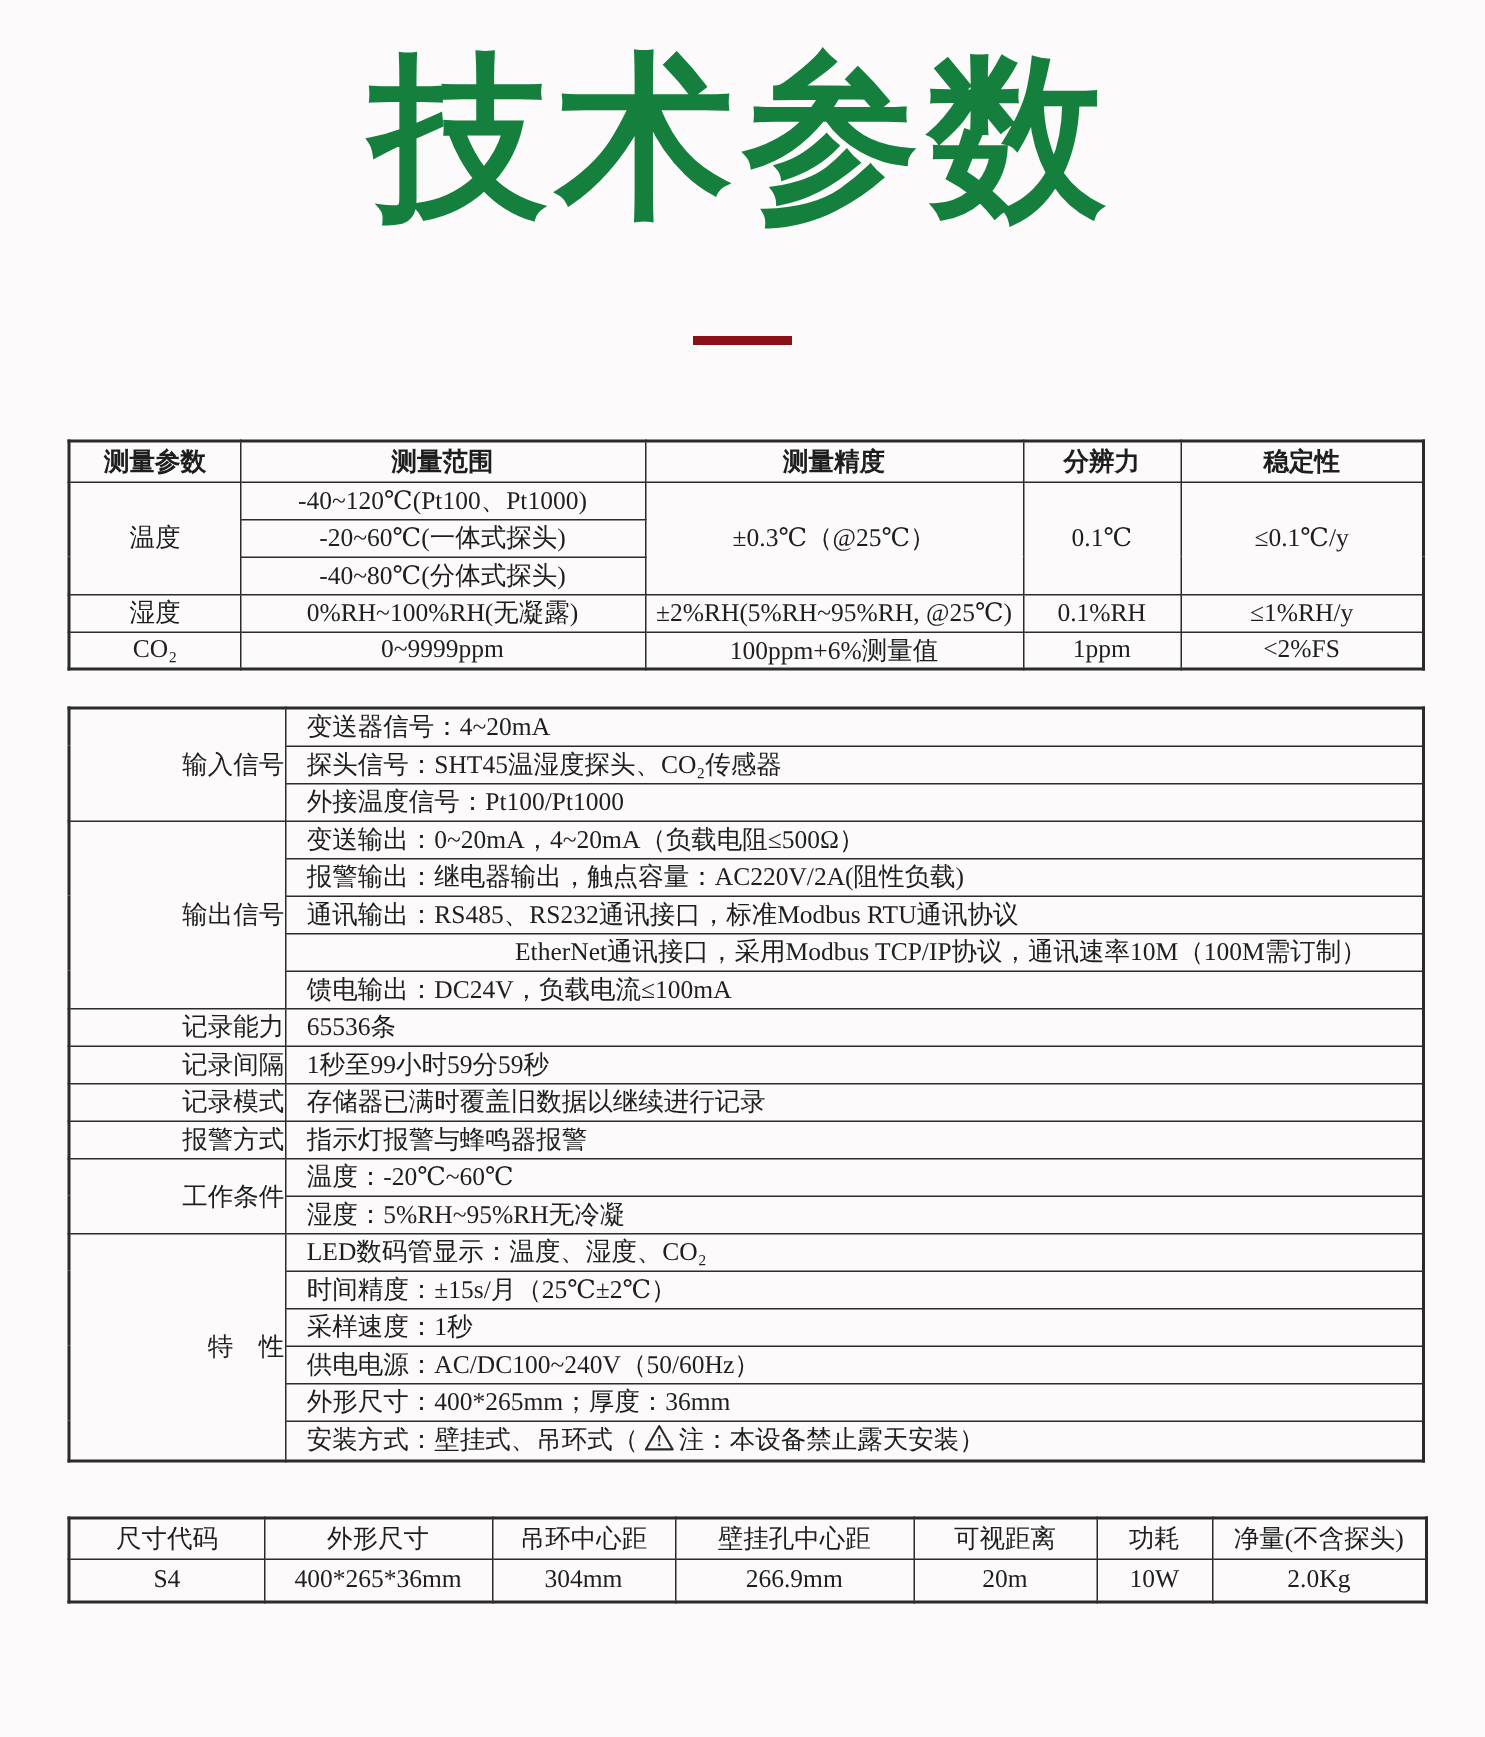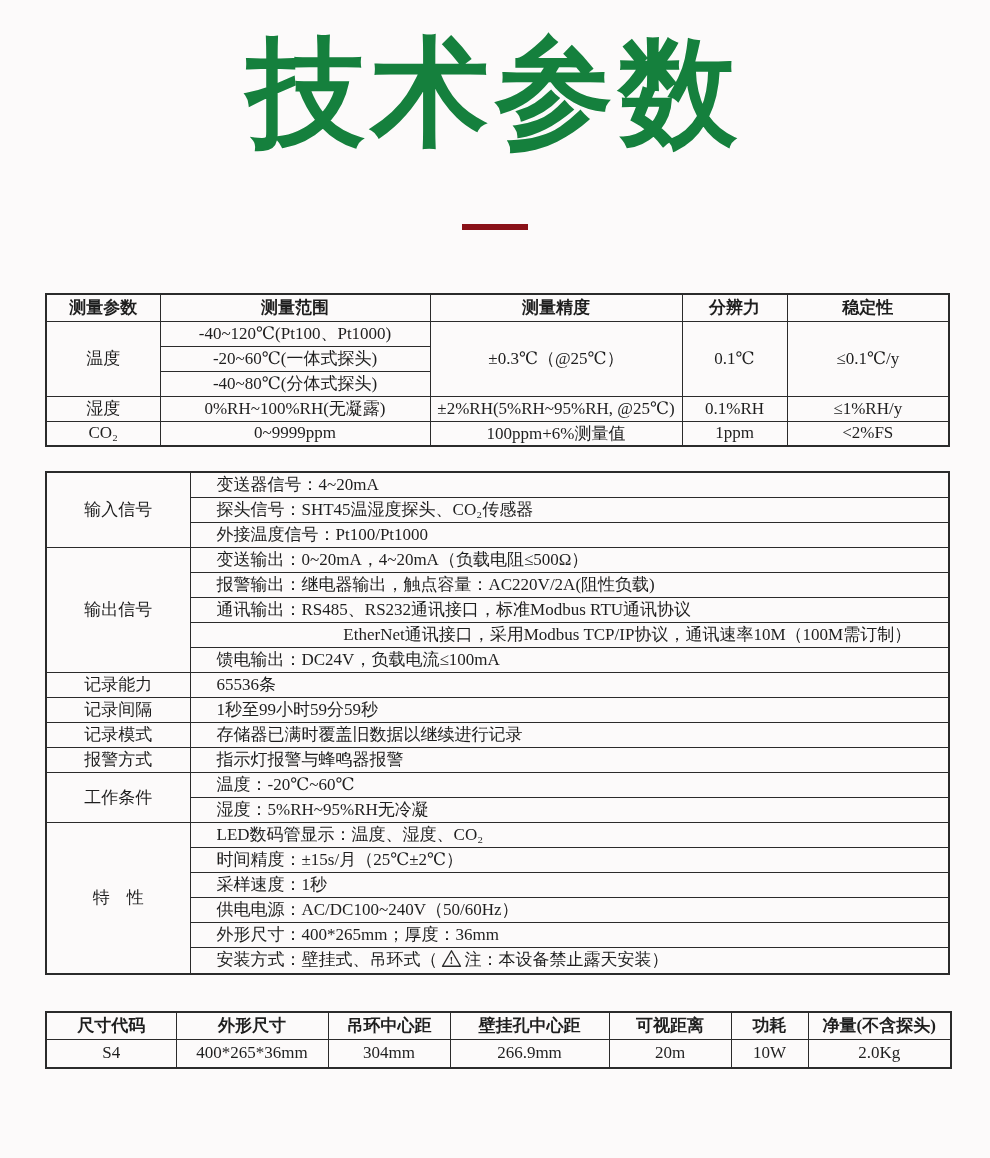--- a/index.html
+++ b/index.html
@@ -40,26 +40,26 @@
     padding: 0;
   }
   table { border: 2px solid #2b2b2b; }
   
   .t-measure { margin-top: 63px; width: 903px; }
   .t-measure th { height: 27px; font-size: 17px; font-weight: bold; text-align: center; }
   .t-measure td { height: 25px; text-align: center; font-weight: normal; margin-left: 36px; }
   
   .t-spec { margin-top: 24px; width: 903px; }
   .t-spec td { height: 25px; }
-  .t-spec .c-label { text-align: center; }
-  .t-spec .c-val { text-align: left; padding-left: 26px; }
+  .t-spec .c-label { text-align: right; }
+  .t-spec .c-val { text-align: left; padding-left: 14px; }
   .t-spec .c-val.indent { padding-left: 116px; text-align: center; }
   
   .t-dim { margin-top: 36px; width: 905px; }
-  .t-dim th { height: 28px; font-weight: bold; text-align: center; }
+  .t-dim th { height: 28px; font-weight: normal; text-align: center; }
   .t-dim td { height: 28px; text-align: center; }
   .warn-icon { display: inline-block; vertical-align: -3px; margin: 0 3px; }
 </style>
 </head>
 <body style="background: rgb(252, 250, 250);">
 
 <h1 class="page-title">技术参数</h1>
 <div class="title-divider" style="background: rgb(138, 17, 24);"></div>
 
 <table class="t-measure">

